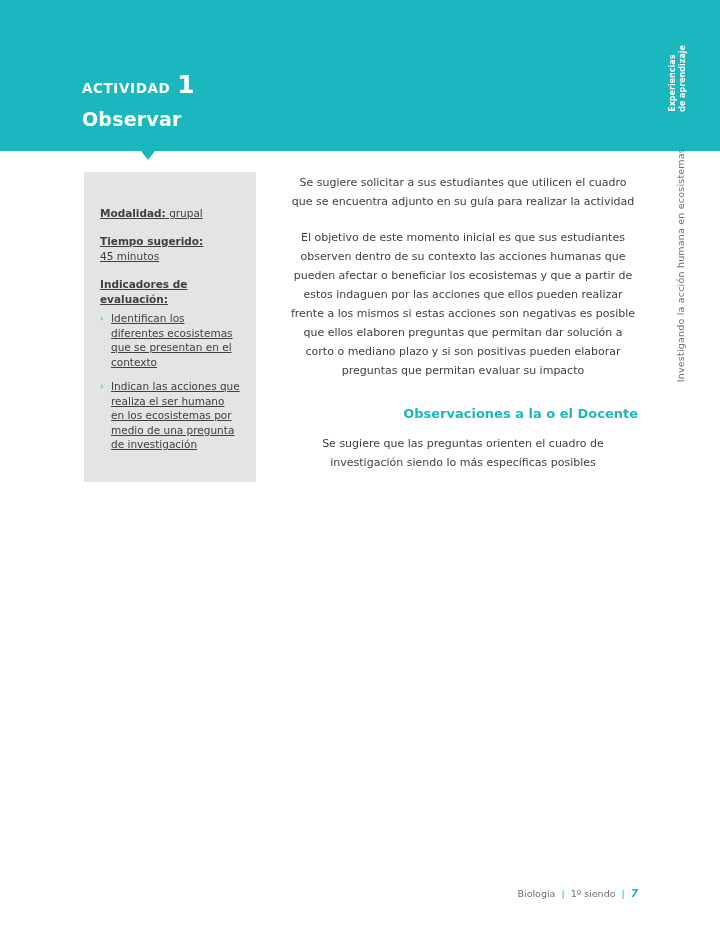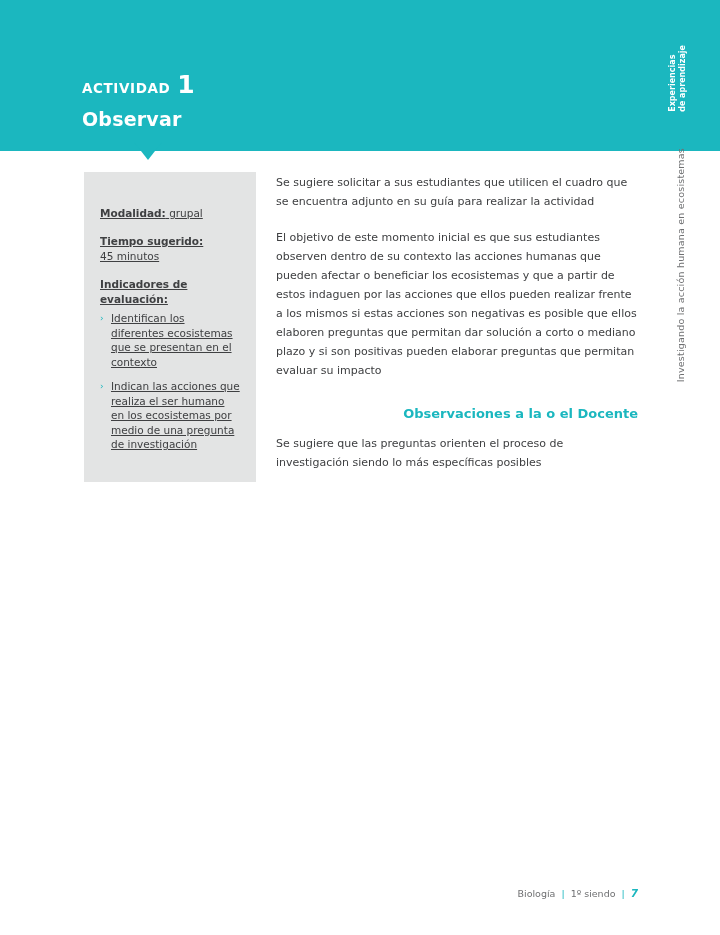--- a/index.html
+++ b/index.html
@@ -145,22 +145,22 @@
   .main-col {
     position: absolute;
     left: 276px;
     top: 173px;
     width: 362px;
   }
   .para {
     color: #3f4042;
     font-size: 11px;
     line-height: 19px;
-    margin: 0 0 17px 0;
-    text-align: left;
+    margin: 0 0 17px 12px;
+    text-align: center;
   }
   .section-heading {
     color: #1bb7bf;
     font-size: 13px;
     font-weight: bold;
     margin: 26px 0 13px 0;
     text-align: right;
   }
 
   
@@ -226,21 +226,21 @@
         <span>Indican las acciones que realiza el ser humano en los ecosistemas por medio de una pregunta de investigación</span>
       </li>
     </ul>
   </div>
 </div>
 
 <div class="main-col">
   <p class="para">Se sugiere solicitar a sus estudiantes que utilicen el cuadro que se encuentra adjunto en su guía para realizar la actividad</p>
   <p class="para">El objetivo de este momento inicial es que sus estudiantes observen dentro de su contexto las acciones humanas que pueden afectar o beneficiar los ecosistemas y que a partir de estos indaguen por las acciones que ellos pueden realizar frente a los mismos  si estas acciones son negativas es posible que ellos elaboren preguntas que permitan dar solución a corto o mediano plazo y si son positivas pueden elaborar preguntas que permitan evaluar su impacto</p>
   <div class="section-heading">Observaciones a la o el Docente</div>
-  <p class="para">Se sugiere que las preguntas orienten el proceso de investigación siendo lo más específicas posibles</p>
+  <p class="para">Se sugiere que las preguntas orienten el cuadro de investigación siendo lo más específicas posibles</p>
 </div>
 
 <div class="footer">
   <span>Biología</span>
   <span class="sep">|</span>
   <span>1º siendo</span>
   <span class="sep">|</span>
   <span class="pagenum">7</span>
 </div>
 

